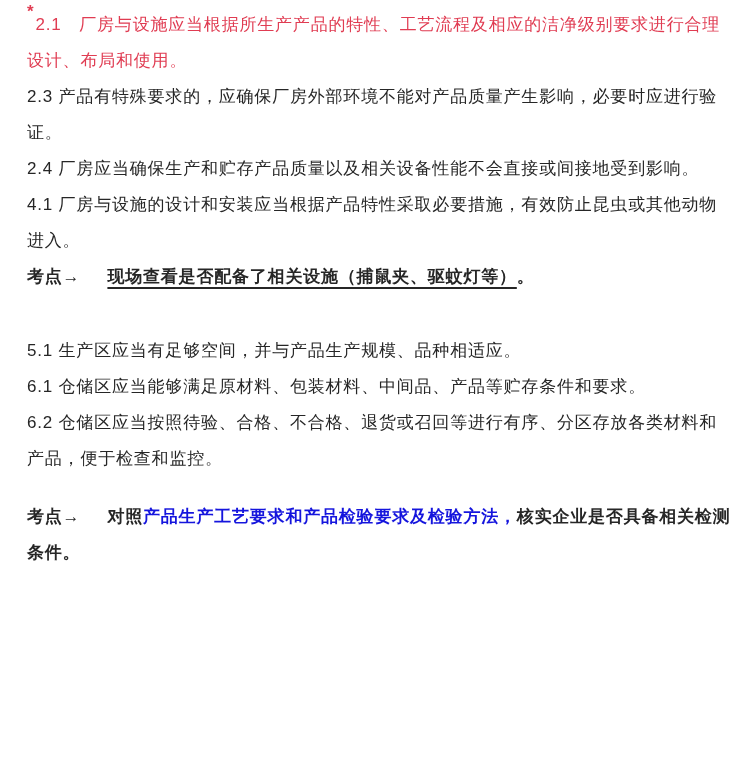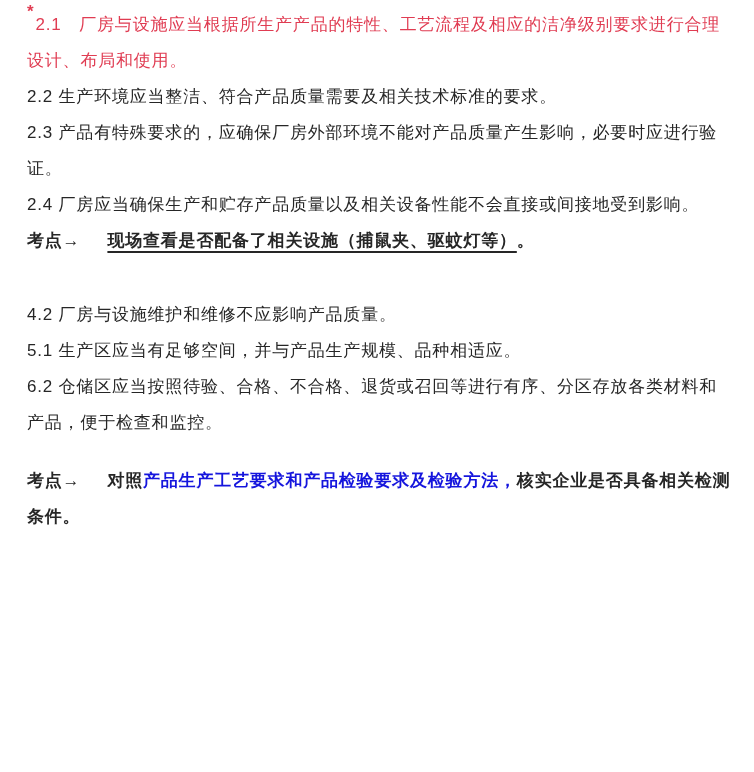--- a/index.html
+++ b/index.html
@@ -46,36 +46,36 @@
   .spacer-lg { height: 38px; }
   .spacer-sm { height: 22px; }
 </style>
 </head>
 <body>
 
 <div class="doc">
 
   <p class="para red-item"><sup class="star">*</sup><span>2.1　厂房与设施应当根据所生产产品的特性、工艺流程及相应的洁净级别要求进行合理设计、布局和使用。</span></p>
 
-  <p class="para"><span>2.2 生产环境应当整洁、符合产品质量需要及相关技术标准的要求。</span></p>
 
   <p class="para"><span>2.3 产品有特殊要求的，应确保厂房外部环境不能对产品质量产生影响，必要时应进行验证。</span></p>
 
   <p class="para"><span>2.4 厂房应当确保生产和贮存产品质量以及相关设备性能不会直接或间接地受到影响。</span></p>
 
 
+  <p class="para"><span>4.1 厂房与设施的设计和安装应当根据产品特性采取必要措施，有效防止昆虫或其他动物进入。</span></p>
 
   <p class="para kaodian"><span class="label">考点→</span><span class="u">现场查看是否配备了相关设施（捕鼠夹、驱蚊灯等）</span><span>。</span></p>
 
   <div class="spacer-lg"></div>
 
-  <p class="para"><span>4.2 厂房与设施维护和维修不应影响产品质量。</span></p>
 
   <p class="para"><span>5.1 生产区应当有足够空间，并与产品生产规模、品种相适应。</span></p>
 
+  <p class="para"><span>6.1 仓储区应当能够满足原材料、包装材料、中间品、产品等贮存条件和要求。</span></p>
 
   <p class="para"><span>6.2 仓储区应当按照待验、合格、不合格、退货或召回等进行有序、分区存放各类材料和产品，便于检查和监控。</span></p>
 
 
   <div class="spacer-sm"></div>
 
 
   <p class="para kaodian"><span class="label">考点→</span><span>对照</span><span class="blue">产品生产工艺要求和产品检验要求及检验方法，</span><span>核实企业是否具备相关检测条件。</span></p>
 
 </div>

